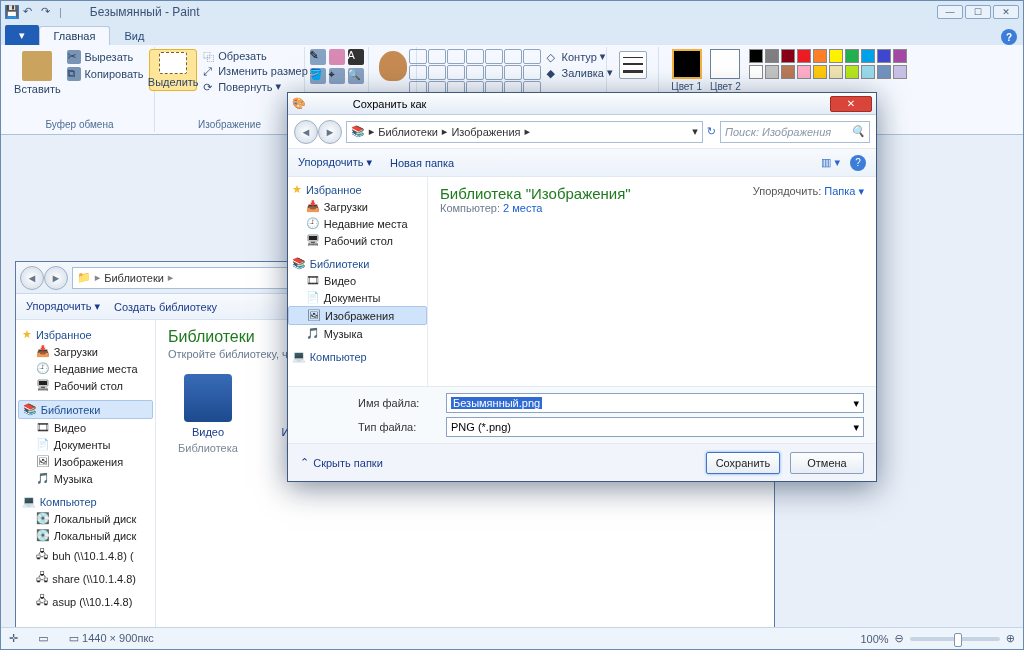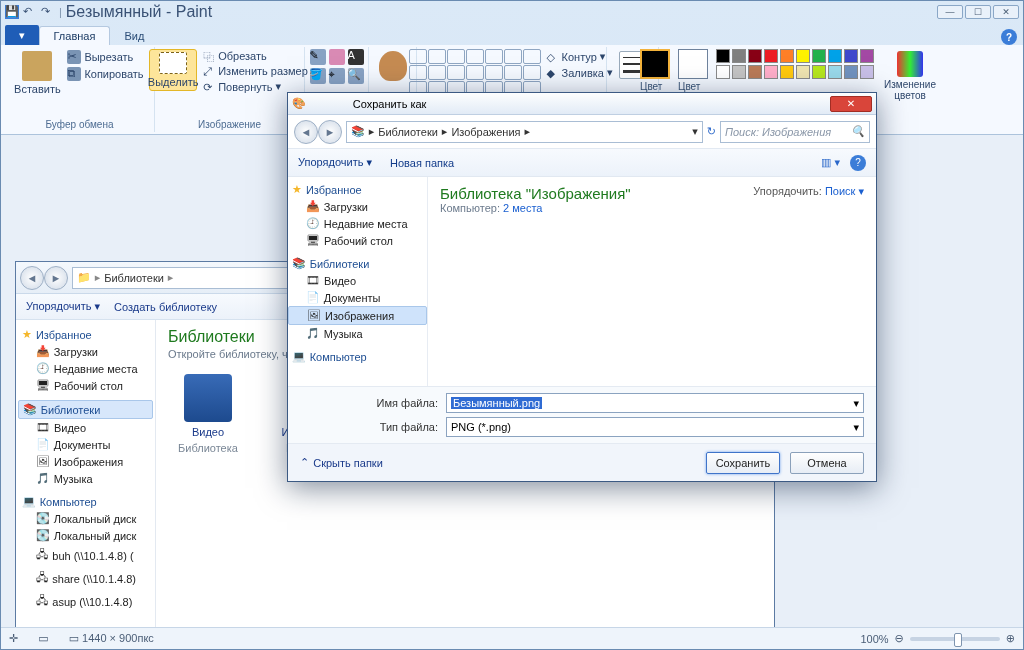--- a/index.html
+++ b/index.html
@@ -4,21 +4,21 @@
 <style>
   * { box-sizing: border-box; margin: 0; padding: 0; font-family: "Segoe UI", Tahoma, sans-serif; font-size: 11px; }
   body { background: linear-gradient(#bcd6ec, #a5c4df); width: 1024px; height: 650px; overflow: hidden; position: relative; }
 
   
   .paint-window { position: absolute; inset: 0; background: linear-gradient(#dbe9f7, #cde0f2); border: 1px solid #6a8bb1; display: flex; flex-direction: column; }
 
   .titlebar { height: 22px; display: flex; align-items: center; padding: 0 4px; color: #3a5275; }
   .titlebar .qat { display: flex; gap: 4px; }
   .titlebar .qat span { display: inline-block; width: 14px; height: 14px; }
-  .titlebar .title { margin-left: 0; font-size: 16px; }
+  .titlebar .title { margin-left: 24px; font-size: 12px; }
   .titlebar .win-btns { margin-left: auto; display: flex; gap: 2px; }
   .titlebar .win-btns div { width: 26px; height: 14px; border: 1px solid #8aa7c7; background: #e9f1fa; border-radius: 2px; display:flex;align-items:center;justify-content:center;font-size:9px;color:#4a5d74; }
 
   .ribbon-tabs { height: 22px; display: flex; align-items: flex-end; padding-left: 4px; gap: 0; background: transparent; }
   .file-btn { background: #1f5db7; color: #fff; padding: 2px 14px; border-radius: 2px 2px 0 0; height: 20px; display:flex;align-items:center; }
   .tab { padding: 3px 14px; color: #2b4d77; }
   .tab.active { background: #f5f9ff; border: 1px solid #b5c9e0; border-bottom: none; border-radius: 3px 3px 0 0; color: #1a3a63; margin-top: 25px; }
   .help-icon { margin-left: auto; margin-right: 6px; width:16px;height:16px;background:#3b7dd8;border-radius:50%;color:#fff;display:flex;align-items:center;justify-content:center;font-size:10px;font-weight:bold; }
 
   .ribbon { background: #f5f9ff; border-bottom: 1px solid #acc3dc; height: 90px; display: flex; padding: 2px 4px; }
@@ -83,21 +83,21 @@
   .dlg-h1{font-size:15px;color:#1f7a1f;}
   .dlg-sub{color:#6c7b8d;font-size:11px;}
   .dlg-sub a{color:#1a5fd0;}
   .arrange{color:#555;font-size:11px;}
   .arrange a{color:#1a5fd0;}
   .dlg-items{padding:8px 12px;display:flex;gap:20px;}
   .folder-ic{width:56px;height:48px;background:linear-gradient(#fcdc6b,#f2b22e);border-radius:4px;position:relative;}
   .folder-ic::after{content:"";position:absolute;right:4px;top:6px;width:22px;height:36px;background:linear-gradient(#b23d1e,#e06a2e);border-radius:2px;}
 
   .dlg-fields{border-top:1px solid #e4eaf2;padding:6px 12px 6px 70px;display:grid;grid-template-columns:80px 1fr;gap:4px 8px;align-items:center;background:#f7fafd;}
-  .dlg-fields label{text-align:right;color:#333;}
+  .dlg-fields label{text-align:left;color:#333;}
   .dlg-fields .field{border:1px solid #8ba3c0;height:20px;background:#fff;padding:0 4px;display:flex;align-items:center;}
   .fname-val{background:#2f6bd3;color:#fff;padding:0 2px;}
 
   .dlg-footer{height:38px;display:flex;align-items:center;padding:0 12px;gap:10px;border-top:1px solid #e4eaf2;background:#f1f5fb;}
   .hide{display:flex;align-items:center;gap:4px;color:#1a3a8a;}
   .dlg-footer .spacer{flex:1;}
   .btn{min-width:74px;height:22px;border:1px solid #8aa0ba;background:linear-gradient(#fefefe,#e7edf5);border-radius:2px;display:flex;align-items:center;justify-content:center;color:#222;}
   .btn.primary{border:1px solid #3f74c9;box-shadow:0 0 3px #6ea3ee;}
 
   .statusbar{height:22px;background:#eef4fb;border-top:1px solid #c7d6e7;display:flex;align-items:center;padding:0 8px;gap:20px;color:#4a5d76;font-size:11px;}
@@ -266,24 +266,20 @@
             <div class="color-cell" style="background: rgb(195, 195, 195);"></div>
             <div class="color-cell" style="background: rgb(185, 122, 87);"></div>
             <div class="color-cell" style="background: rgb(255, 174, 201);"></div>
             <div class="color-cell" style="background: rgb(255, 201, 14);"></div>
             <div class="color-cell" style="background: rgb(239, 228, 176);"></div>
             <div class="color-cell" style="background: rgb(181, 230, 29);"></div>
             <div class="color-cell" style="background: rgb(153, 217, 234);"></div>
             <div class="color-cell" style="background: rgb(112, 146, 190);"></div>
             <div class="color-cell" style="background: rgb(200, 191, 231);"></div>
           </div>
-        <div class="big-btn" style="width:56px">
-          <span class="ic" style="width:26px;height:26px;background:linear-gradient(90deg,#e33,#3e3,#33e);border-radius:3px;"></span>
-          <span style="font-size:10px;text-align:center;line-height:1.1;">Изменение цветов</span>
-        </div>
       </div>
       <div class="group-label">Цвета</div>
     </div>
   </div>
 
   <div class="canvas-area">
 
     <div class="explorer">
       <div class="exp-nav">
         <div class="navballs">
@@ -413,21 +409,21 @@
       <div class="tree-i">🎵 <span>Музыка</span></div>
       <div style="height:6px"></div>
       <div class="tree-h">💻 <span>Компьютер</span></div>
     </div>
     <div class="dlg-main">
       <div class="dlg-head">
         <div>
           <div class="dlg-h1">Библиотека "Изображения"</div>
           <div class="dlg-sub"><span>Компьютер:</span> <a>2 места</a></div>
         </div>
-        <div class="arrange"><span>Упорядочить:</span> <a><span>Поиск</span> ▾</a></div>
+        <div class="arrange"><span>Упорядочить:</span> <a><span>Папка</span> ▾</a></div>
       </div>
     </div>
   </div>
   <div class="dlg-fields">
     <label>Имя файла:</label>
     <div class="field">
         <span class="fname-val">Безымянный.png</span>
         <span style="margin-left:auto">▾</span>
       </div>
     <label>Тип файла:</label>

